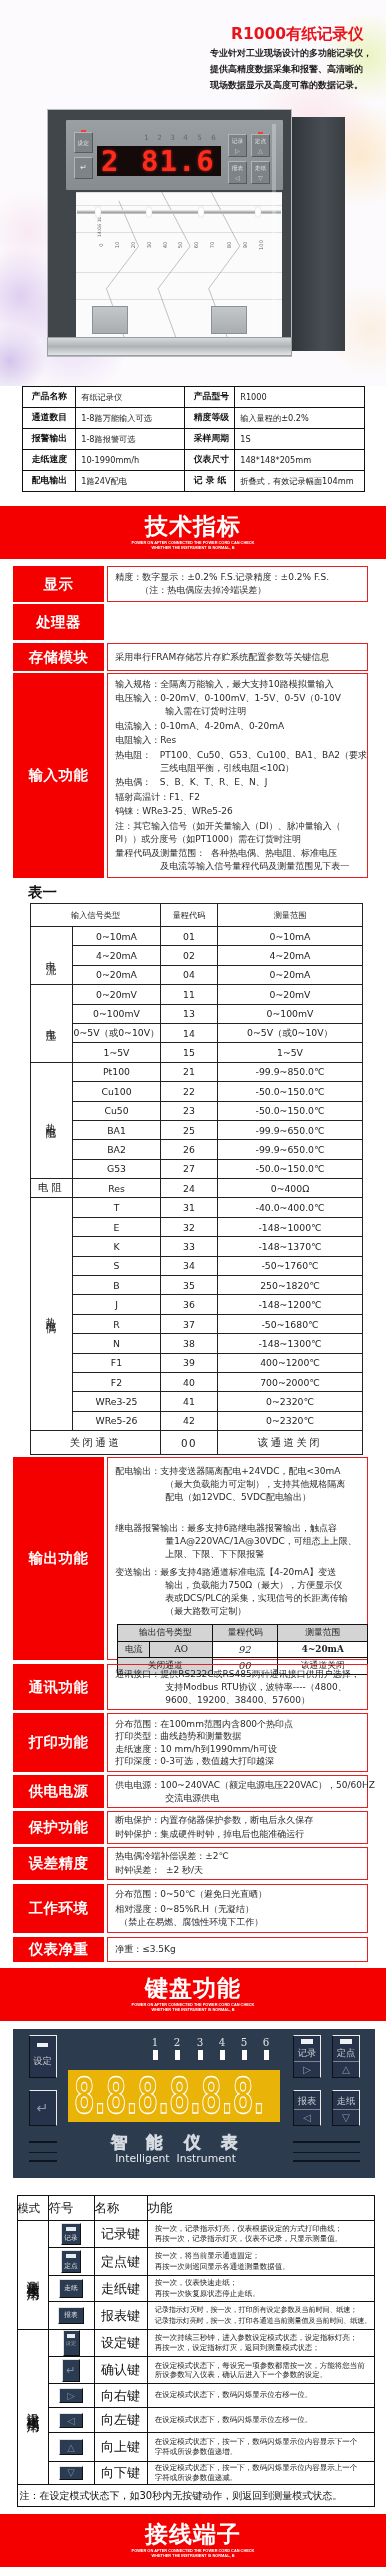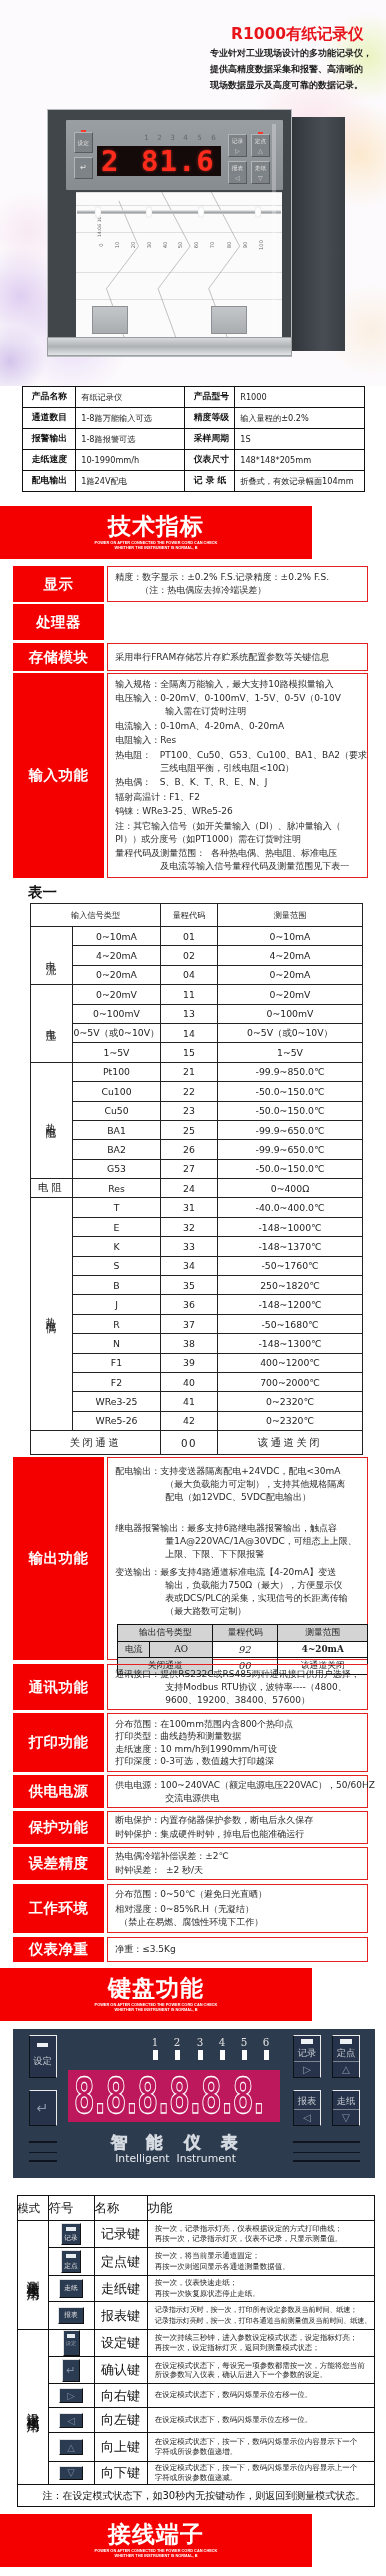--- a/index.html
+++ b/index.html
@@ -39,21 +39,21 @@
 .dev-time{left:87px;top:222px;font-size:4.6px;color:#666;transform:rotate(-90deg);white-space:nowrap;}
 .dev-clip{top:306px;width:36px;height:28px;background:linear-gradient(180deg,#c4c7ca,#a9adb0);border:0.5px solid #8d9195;}
 .dev-bottom{left:47px;top:337px;width:245px;height:19px;background:linear-gradient(180deg,#d7dadc,#aeb2b5 50%,#e2e4e6);border:0.5px solid #9a9ea1;}
 .dev-glass{left:272px;top:124px;width:4.1px;height:216px;background:rgba(255,255,255,.28);}
 
 .ptable{position:absolute;left:22px;top:386px;width:342px;border-collapse:collapse;table-layout:fixed;}
 .ptable td{border:1px solid #111;height:21px;padding:0;font-size:8.2px;color:#222;white-space:nowrap;}
 .ptable td.k{font-weight:bold;font-size:8.8px;color:#111;padding-left:8.8px;}
 .ptable td.v{padding-left:5.2px;}
 
-.banner{left:0;width:312px;height:53px;background:#f40000;}
+.banner{left:0;width:386px;height:53px;background:#f40000;}
 .banner .bt{position:absolute;left:0;right:0;top:8.2px;text-align:center;color:#fff;font-weight:bold;font-size:23px;line-height:24px;letter-spacing:1px;}
 .banner .be{position:absolute;left:0;right:0;top:35px;text-align:center;color:#fff;font-weight:bold;font-size:3.9px;line-height:4.6px;font-family:"Liberation Sans",sans-serif;}
 
 .srow{left:13px;width:359px;}
 .slabel{position:absolute;left:0;top:0;bottom:0;width:91px;background:#f40000;color:#fff;font-size:14.4px;font-weight:bold;display:flex;align-items:center;justify-content:center;letter-spacing:0.5px;}
 .sbox{position:absolute;left:94px;top:0;bottom:0;width:261px;border:0.5px solid #e52020;padding:0 3.1px 0 7.2px;display:flex;flex-direction:column;justify-content:center;font-size:9px;color:#2a2a2a;line-height:13px;}
 .sbox.top{justify-content:flex-start;padding-top:7.2px;}
 .ln{white-space:pre;}
 .c98{padding-left:50px;}
 .c88{padding-left:45px;}
@@ -76,36 +76,36 @@
 .t2 .it2{font-style:italic;font-family:"DejaVu Serif",serif;font-size:9.8px;}
 
 .kpanel{left:13px;top:2029px;width:362px;height:149px;background:#2d3b4e;}
 .kbtn{position:absolute;background:#26334a;border:1.5px solid;border-color:#ececec #ececec #0d1118 #0d1118;}
 .kbtn .kled{position:absolute;left:50%;top:3.6px;width:11.3px;height:4.6px;margin-left:-5.7px;background:#eef1f4;}
 .kbtn .klbl{position:absolute;left:0;right:0;text-align:center;color:#c9cdd3;font-size:9.3px;line-height:10.3px;}
 .kbtn .kdiv{position:absolute;left:0;right:0;height:0.5px;background:#7d8794;}
 .kbtn .karr{position:absolute;left:0;right:0;text-align:center;color:#8d99a8;font-size:10.3px;line-height:10.3px;}
 .kch{position:absolute;top:8.2px;width:10.3px;text-align:center;color:#e0e0e0;font-family:"DejaVu Serif",serif;font-size:10.3px;line-height:11.3px;}
 .kbar{position:absolute;top:20.6px;width:4.6px;height:10.3px;background:#fff;}
-.kdisp{position:absolute;left:55px;top:41px;width:212px;height:52px;background:#be185d;overflow:hidden;}
+.kdisp{position:absolute;left:55px;top:41px;width:212px;height:52px;background:#eab308;overflow:hidden;}
 .kdisp-t{position:absolute;left:6.2px;top:1px;font-weight:bold;font-size:50px;line-height:50px;color:transparent;-webkit-text-stroke:1.3px #fff;transform:scaleX(0.59);transform-origin:0 0;white-space:nowrap;}
 .kbrand{position:absolute;top:105px;font-size:16.5px;line-height:17.5px;font-weight:bold;color:transparent;-webkit-text-stroke:0.7px #d6dbe2;}
 .kbrand-en{position:absolute;left:98px;top:124px;width:129px;text-align:center;color:#e8ebef;font-size:10.8px;line-height:12.4px;white-space:pre;}
 .kline{position:absolute;background:#0f1520;}
 
 .kt{position:absolute;left:16.5px;top:2195px;width:358px;border-collapse:collapse;table-layout:fixed;border:0.8px solid #111;}
 .kt td{border:0.8px solid #111;padding:0;color:#111;}
 .kt .kh td{height:25px;font-size:12.4px;}
 .kt .mode{text-align:center;vertical-align:middle;}
 .kt .mode .vt{font-size:13px;letter-spacing:1.5px;}
 .kt .sym{text-align:center;vertical-align:middle;}
 .kt .nm{text-align:center;font-size:13px;white-space:nowrap;}
 .kt .fn{padding-left:7.2px;font-size:7.5px;line-height:10.3px;color:#222;}
 .kt .fn div{white-space:nowrap;}
-.kt .note{height:22px;padding-left:25px;font-size:10px;white-space:nowrap;}
+.kt .note{height:22px;padding-left:2px;font-size:10px;white-space:nowrap;}
 .kicon{display:inline-block;position:relative;background:#2b3b52;border:1px solid;border-color:#e4e4e4 #111 #111 #e4e4e4;vertical-align:middle;}
 .kicon .ki-led{position:absolute;left:50%;top:2.6px;width:9.3px;height:4.1px;margin-left:-4.6px;background:#e8edf2;}
 .kicon .ki-lbl{position:absolute;left:0;right:0;bottom:1.5px;color:#e2e2e2;font-size:6.7px;text-align:center;line-height:7.7px;}
 .kicon .ki-arr{position:absolute;left:0;right:0;top:0;bottom:0;display:flex;align-items:center;justify-content:center;color:#7e8da0;font-size:9.8px;}
 </style>
 </head>
 <body>
 
 <div id="page">
 

